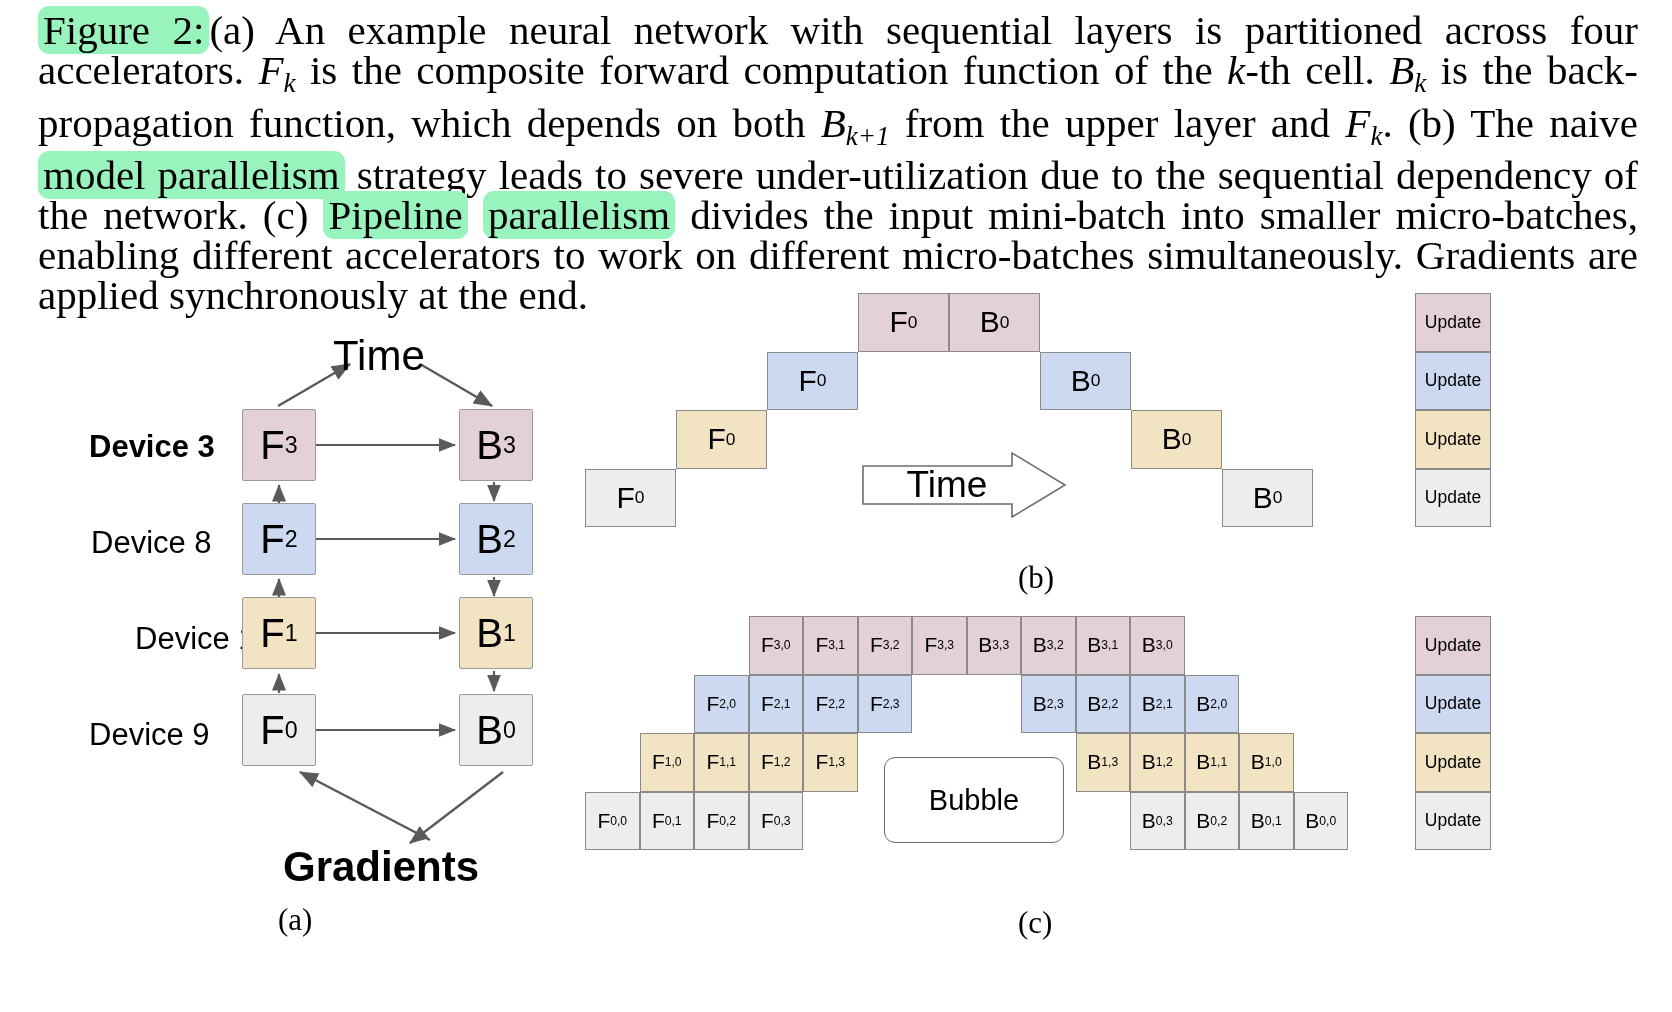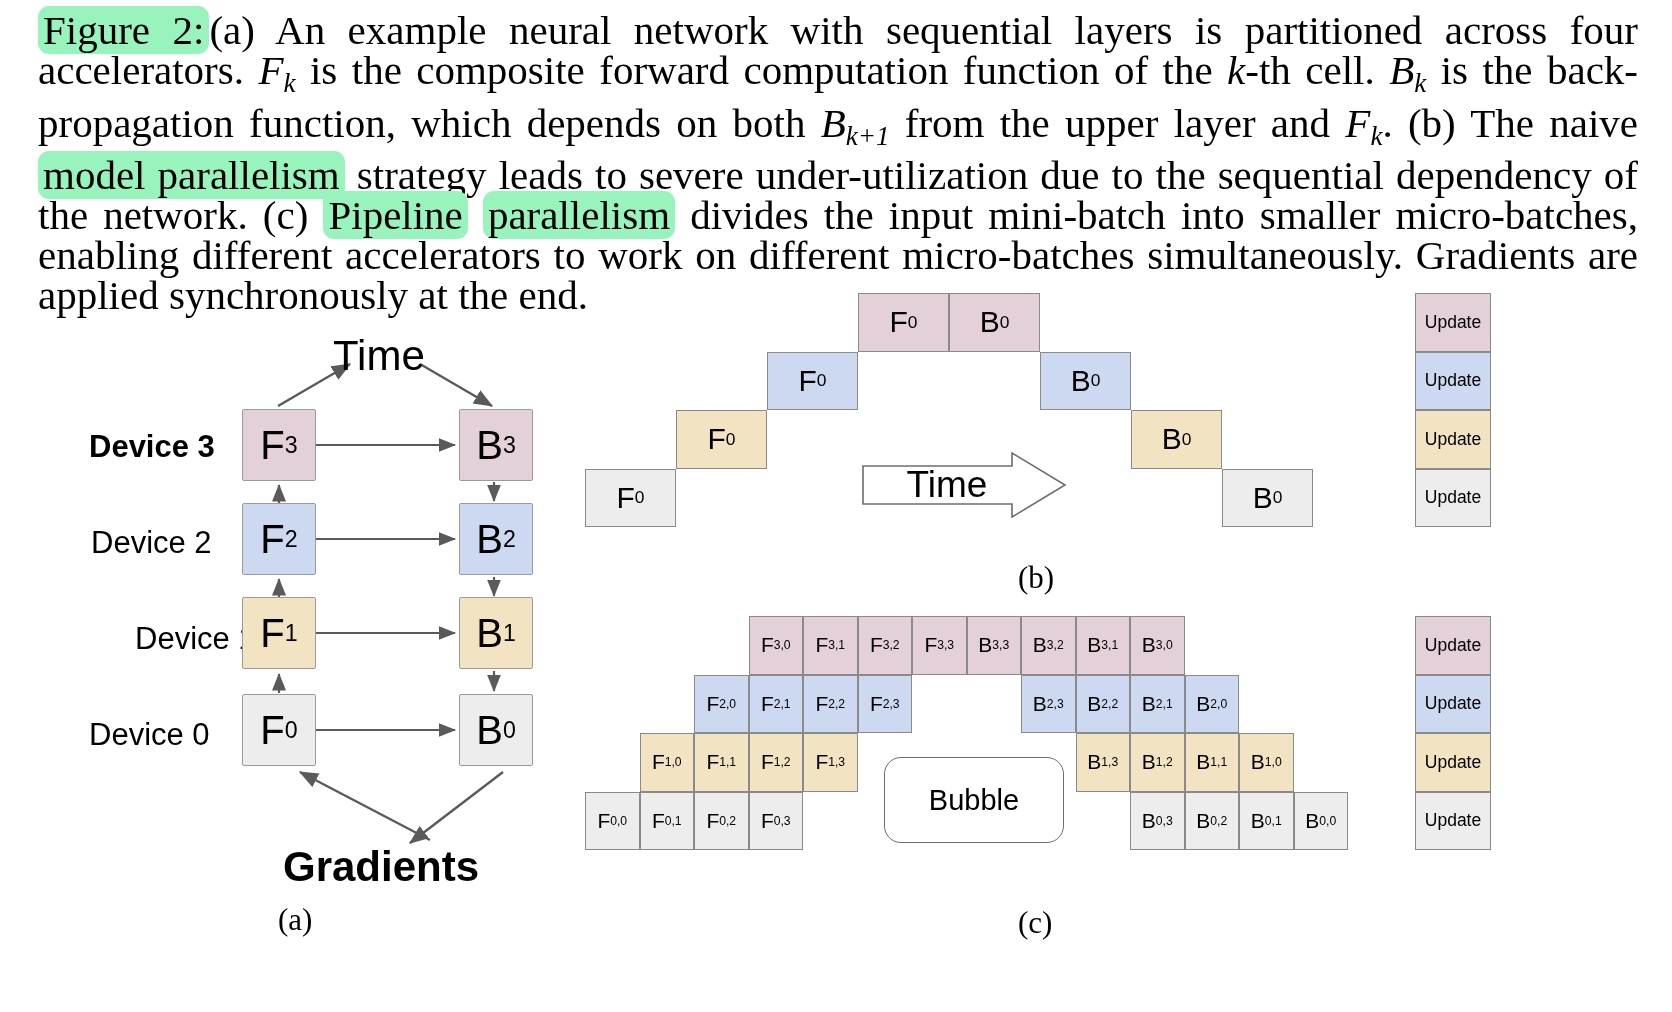--- a/index.html
+++ b/index.html
@@ -116,21 +116,21 @@
 
   
   #bubble {
     position: absolute;
     left: 884px;
     top: 757px;
     width: 180px;
     height: 86px;
     box-sizing: border-box;
     border: 1.6px solid #6d6d6d;
-    border-radius: 17px;
+    border-radius: 11px;
     background: #fff;
     display: flex;
     align-items: center;
     justify-content: center;
     font-size: 29px;
     color: #000;
   }
 
   .upd { font-size: 17.5px; }
 </style>
@@ -176,23 +176,23 @@
 
     <line x1="430" y1="550" x2="300" y2="482" stroke="#5a5a5a" stroke-width="2.4" marker-end="url(#ah)"></line>
 
     <line x1="503" y1="482" x2="410" y2="553" stroke="#5a5a5a" stroke-width="2.4" marker-end="url(#ah)"></line>
   </svg>
 
   <div class="big-label" style="left:333px;top:42px;">Time</div>
   <div class="big-label" style="left:283px;top:553px;font-weight:bold;">Gradients</div>
 
   <div class="dev-label" style="left:89px;top:139px;font-weight:bold;">Device 3</div>
-  <div class="dev-label" style="left:91px;top:235px;">Device 2</div>
+  <div class="dev-label" style="left:91px;top:235px;">Device 8</div>
   <div class="dev-label" style="left:91px;top:331px;margin-left:44px;">Device 1</div>
-  <div class="dev-label" style="left:89px;top:427px;">Device 0</div>
+  <div class="dev-label" style="left:89px;top:427px;">Device 9</div>
 
   <div class="abox c-pink" style="left:242px;top:119px;">
       <span>F</span>
       <span class="sub">3</span>
     </div>
   <div class="abox c-blue" style="left:242px;top:213px;">
       <span>F</span>
       <span class="sub">2</span>
     </div>
   <div class="abox c-tan" style="left:242px;top:307px;">

